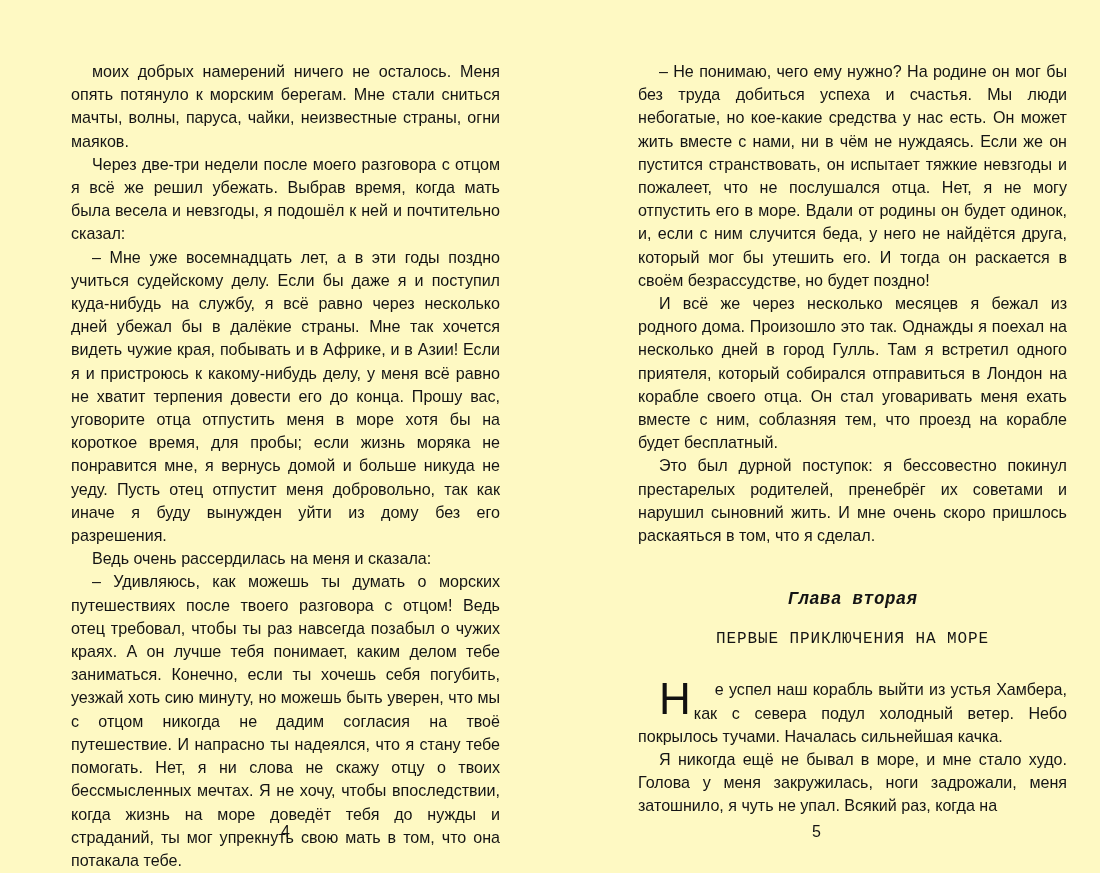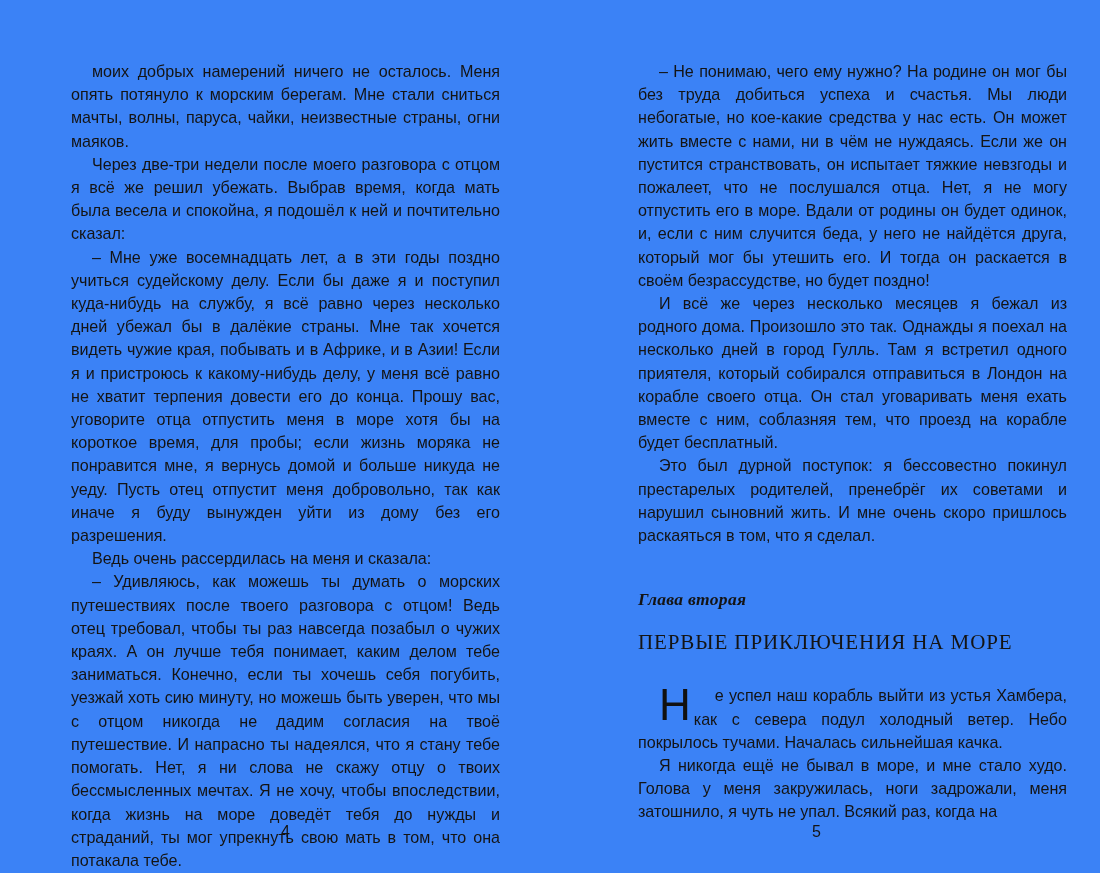--- a/index.html
+++ b/index.html
@@ -4,21 +4,21 @@
 <style>
   html, body {
     margin: 0;
     padding: 0;
     background: #ffffff;
   }
   #page {
     position: relative;
     width: 1100px;
     height: 873px;
-    background: #3b82f6;
+    background: #fef9c3;
     overflow: hidden;
     font-family: "Liberation Sans", "DejaVu Sans", sans-serif;
     color: #141414;
   }
   .column {
     position: absolute;
     top: 60px;
     width: 429px;
     height: 740px;
   }
@@ -37,33 +37,33 @@
   .body-text p {
     margin: 0;
     text-indent: 21px;
   }
 
   
   .body-text p { text-align-last: left; }
 
   .chapter-block {
     margin-top: 42px;
-    text-align: left;
-    font-family: Liberation Serif, serif;
+    text-align: center;
+    font-family: Liberation Mono, monospace;
   }
   .chapter-label {
     font-size: 17.5px;
     font-style: italic;
     font-weight: 700;
     letter-spacing: 0.3px;
     line-height: 1.2;
   }
   .chapter-title {
     margin-top: 20px;
-    font-size: 21px;
+    font-size: 16px;
     font-weight: 400;
     letter-spacing: 0.9px;
     line-height: 1.2;
     white-space: nowrap;
   }
 
   .after-chapter { margin-top: 29px; }
 
   .dropcap-para {
     text-indent: 0;
@@ -92,21 +92,21 @@
   #folio-right { left: 602px; }
 </style>
 </head>
 <body>
 
 <div id="page">
 
   <div class="column" id="left-column">
     <div class="body-text">
       <p>моих добрых намерений ничего не осталось. Меня опять потянуло к морским берегам. Мне стали сниться мачты, волны, паруса, чайки, неизвестные страны, огни маяков.</p>
-      <p>Через две-три недели после моего разговора с отцом я всё же решил убежать. Выбрав время, когда мать была весела и спокойна, я подошёл к ней и почтительно сказал:</p>
+      <p>Через две-три недели после моего разговора с отцом я всё же решил убежать. Выбрав время, когда мать была весела и невзгоды, я подошёл к ней и почтительно сказал:</p>
       <p>– Мне уже восемнадцать лет, а в эти годы поздно учиться судейскому делу. Если бы даже я и поступил куда-нибудь на службу, я всё равно через несколько дней убежал бы в далёкие страны. Мне так хочется видеть чужие края, побывать и в Африке, и в Азии! Если я и пристроюсь к какому-нибудь делу, у меня всё равно не хватит терпения довести его до конца. Прошу вас, уговорите отца отпустить меня в море хотя бы на короткое время, для пробы; если жизнь моряка не понравится мне, я вернусь домой и больше никуда не уеду. Пусть отец отпустит меня добровольно, так как иначе я буду вынужден уйти из дому без его разрешения.</p>
       <p>Ведь очень рассердилась на меня и сказала:</p>
       <p>– Удивляюсь, как можешь ты думать о морских путешествиях после твоего разговора с отцом! Ведь отец требовал, чтобы ты раз навсегда позабыл о чужих краях. А он лучше тебя понимает, каким делом тебе заниматься. Конечно, если ты хочешь себя погубить, уезжай хоть сию минуту, но можешь быть уверен, что мы с отцом никогда не дадим согласия на твоё путешествие. И напрасно ты надеялся, что я стану тебе помогать. Нет, я ни слова не скажу отцу о твоих бессмысленных мечтах. Я не хочу, чтобы впоследствии, когда жизнь на море доведёт тебя до нужды и страданий, ты мог упрекнуть свою мать в том, что она потакала тебе.</p>
       <p>Потом, через много лет, я узнал, что матушка всё же передала отцу весь наш разговор, от слова до слова. Отец был опечален и сказал ей со вздохом:</p>
     </div>
   </div>
   <div class="folio" id="folio-left">4</div>
 
   <div class="column" id="right-column">
     <div class="body-text">

